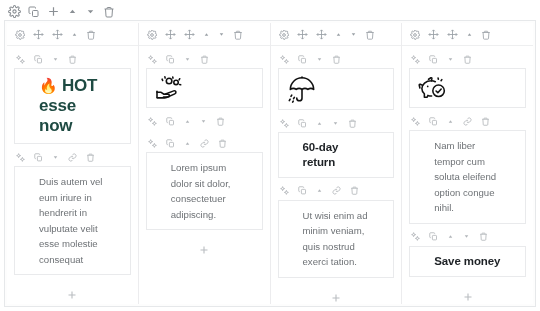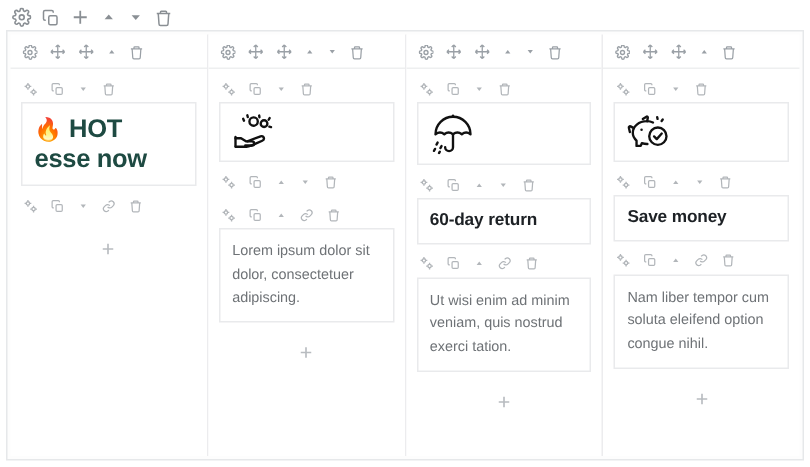--- a/index.html
+++ b/index.html
@@ -56,21 +56,21 @@
     display:flex; align-items:center; gap:9px;
     padding: 9px 2px 5px 2px;
     height: 22px;
   }
   .eicon { color:#b2b6ba; display:inline-flex; cursor:pointer; }
   .eicon svg { display:block; }
 
   .el-box {
     border: 1px solid #e9eaec;
     background:#fff;
-    padding: 7px 8px;
+    padding: 7px 24px;
   }
 
   
   .hot-head {
     color:#1e4a42;
     font-weight: 700;
     font-size: 17px;
     line-height: 1.18;
     letter-spacing: -0.2px;
   }
@@ -230,20 +230,23 @@
                   <path d="M10 13a5 5 0 0 0 7.5.5l3-3a5 5 0 0 0-7-7l-1.7 1.7"></path>
                   <path d="M14 11a5 5 0 0 0-7.5-.5l-3 3a5 5 0 0 0 7 7l1.7-1.7"></path>
                 </svg>
             </span>
             <span class="eicon">
               <svg width="9" height="9" viewBox="0 0 24 24" fill="none" stroke="currentColor" stroke-width="2.2">
                   <path d="M3 6h18M8 6V4a1 1 0 0 1 1-1h6a1 1 0 0 1 1 1v2M19 6l-1 14a2 2 0 0 1-2 2H8a2 2 0 0 1-2-2L5 6"></path>
                 </svg>
             </span>
           </div>
+          <div class="el-box">
+            <div class="para">Duis autem vel eum iriure in hendrerit in vulputate velit esse molestie consequat</div>
+          </div>
         </div>
 
         <div class="add-area">
           <span class="add-btn">
             <svg width="12" height="12" viewBox="0 0 24 24" fill="none" stroke="currentColor" stroke-width="2.2">
                 <path d="M12 5v14M5 12h14"></path>
               </svg>
           </span>
         </div>
       </div>
@@ -651,69 +654,69 @@
                   <rect x="9" y="9" width="11" height="12" rx="2"></rect>
                   <path d="M5 15H4a2 2 0 0 1-2-2V4a2 2 0 0 1 2-2h9a2 2 0 0 1 2 2v1"></path>
                 </svg>
             </span>
             <span class="eicon">
               <svg width="7" height="7" viewBox="0 0 24 24" fill="currentColor">
                   <path d="M12 8l6 8H6z"></path>
                 </svg>
             </span>
             <span class="eicon">
+              <svg width="9" height="9" viewBox="0 0 24 24" fill="none" stroke="currentColor" stroke-width="2.2">
+                  <path d="M10 13a5 5 0 0 0 7.5.5l3-3a5 5 0 0 0-7-7l-1.7 1.7"></path>
+                  <path d="M14 11a5 5 0 0 0-7.5-.5l-3 3a5 5 0 0 0 7 7l1.7-1.7"></path>
+                </svg>
+            </span>
+            <span class="eicon">
+              <svg width="9" height="9" viewBox="0 0 24 24" fill="none" stroke="currentColor" stroke-width="2.2">
+                  <path d="M3 6h18M8 6V4a1 1 0 0 1 1-1h6a1 1 0 0 1 1 1v2M19 6l-1 14a2 2 0 0 1-2 2H8a2 2 0 0 1-2-2L5 6"></path>
+                </svg>
+            </span>
+          </div>
+          <div class="el-box">
+            <div class="para">Nam liber tempor cum soluta eleifend option congue nihil.</div>
+          </div>
+        </div>
+
+        <div class="element">
+          <div class="el-toolbar">
+            <span class="eicon">
+              <svg width="9" height="9" viewBox="0 0 24 24" fill="none" stroke="currentColor" stroke-width="2.4">
+                  <circle cx="7" cy="7" r="3"></circle>
+                  <circle cx="17" cy="17" r="3"></circle>
+                  <path d="M7 1v3M7 10v3M1 7h3M10 7h3M17 11v3M17 20v3M11 17h3M20 17h3"></path>
+                </svg>
+            </span>
+            <span class="eicon">
+              <svg width="9" height="9" viewBox="0 0 24 24" fill="none" stroke="currentColor" stroke-width="2.2">
+                  <rect x="9" y="9" width="11" height="12" rx="2"></rect>
+                  <path d="M5 15H4a2 2 0 0 1-2-2V4a2 2 0 0 1 2-2h9a2 2 0 0 1 2 2v1"></path>
+                </svg>
+            </span>
+            <span class="eicon">
+              <svg width="7" height="7" viewBox="0 0 24 24" fill="currentColor">
+                  <path d="M12 8l6 8H6z"></path>
+                </svg>
+            </span>
+            <span class="eicon">
               <svg width="7" height="7" viewBox="0 0 24 24" fill="currentColor">
                   <path d="M12 16l-6-8h12z"></path>
                 </svg>
             </span>
             <span class="eicon">
               <svg width="9" height="9" viewBox="0 0 24 24" fill="none" stroke="currentColor" stroke-width="2.2">
                   <path d="M3 6h18M8 6V4a1 1 0 0 1 1-1h6a1 1 0 0 1 1 1v2M19 6l-1 14a2 2 0 0 1-2 2H8a2 2 0 0 1-2-2L5 6"></path>
                 </svg>
             </span>
           </div>
           <div class="el-box">
             <div class="heading-sm">Save money</div>
-          </div>
-        </div>
-
-        <div class="element">
-          <div class="el-toolbar">
-            <span class="eicon">
-              <svg width="9" height="9" viewBox="0 0 24 24" fill="none" stroke="currentColor" stroke-width="2.4">
-                  <circle cx="7" cy="7" r="3"></circle>
-                  <circle cx="17" cy="17" r="3"></circle>
-                  <path d="M7 1v3M7 10v3M1 7h3M10 7h3M17 11v3M17 20v3M11 17h3M20 17h3"></path>
-                </svg>
-            </span>
-            <span class="eicon">
-              <svg width="9" height="9" viewBox="0 0 24 24" fill="none" stroke="currentColor" stroke-width="2.2">
-                  <rect x="9" y="9" width="11" height="12" rx="2"></rect>
-                  <path d="M5 15H4a2 2 0 0 1-2-2V4a2 2 0 0 1 2-2h9a2 2 0 0 1 2 2v1"></path>
-                </svg>
-            </span>
-            <span class="eicon">
-              <svg width="7" height="7" viewBox="0 0 24 24" fill="currentColor">
-                  <path d="M12 8l6 8H6z"></path>
-                </svg>
-            </span>
-            <span class="eicon">
-              <svg width="9" height="9" viewBox="0 0 24 24" fill="none" stroke="currentColor" stroke-width="2.2">
-                  <path d="M10 13a5 5 0 0 0 7.5.5l3-3a5 5 0 0 0-7-7l-1.7 1.7"></path>
-                  <path d="M14 11a5 5 0 0 0-7.5-.5l-3 3a5 5 0 0 0 7 7l1.7-1.7"></path>
-                </svg>
-            </span>
-            <span class="eicon">
-              <svg width="9" height="9" viewBox="0 0 24 24" fill="none" stroke="currentColor" stroke-width="2.2">
-                  <path d="M3 6h18M8 6V4a1 1 0 0 1 1-1h6a1 1 0 0 1 1 1v2M19 6l-1 14a2 2 0 0 1-2 2H8a2 2 0 0 1-2-2L5 6"></path>
-                </svg>
-            </span>
-          </div>
-          <div class="el-box">
-            <div class="para">Nam liber tempor cum soluta eleifend option congue nihil.</div>
           </div>
         </div>
 
         <div class="add-area">
           <span class="add-btn">
             <svg width="12" height="12" viewBox="0 0 24 24" fill="none" stroke="currentColor" stroke-width="2.2">
                 <path d="M12 5v14M5 12h14"></path>
               </svg>
           </span>
         </div>

